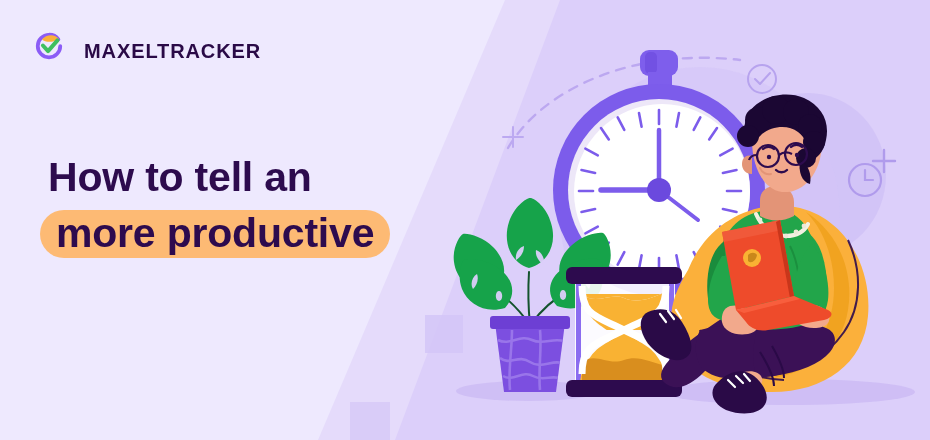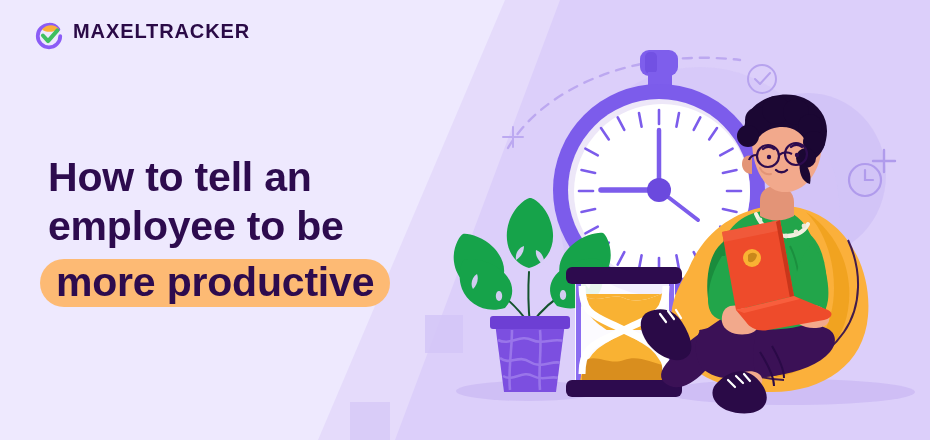--- a/index.html
+++ b/index.html
@@ -11,21 +11,21 @@
     overflow:hidden;
     background:#EEE9FE;
   }
 
   
   .bg-base{position:absolute;inset:0;background:#EEE9FE;}
   .bg-right{position:absolute;inset:0;}
   .bg-right svg{display:block;width:930px;height:440px;}
 
   
-  .logo{position:absolute;left:34px;top:21px;display:flex;align-items:flex-start;gap:9px;}
+  .logo{position:absolute;left:34px;top:31px;display:flex;align-items:flex-end;gap:20px;}
   .logo-mark{width:30px;height:30px;position:relative;flex:0 0 auto;}
   .logo-text{
     font-size:20px;font-weight:bold;letter-spacing:.9px;
     color:#2A0A47;line-height:1;white-space:nowrap;
   }
 
   
   .headline{
     position:absolute;left:48px;top:153px;width:330px;
     font-size:41px;font-weight:bold;line-height:49px;
@@ -328,17 +328,16 @@
         <path d="M16 4 a12 12 0 0 1 10 5" fill="none" stroke="#8B5CF6" stroke-width="4" stroke-linecap="round"></path>
         <path d="M8.5 9 C13 3 23 3 26.5 8.5 C22 12 12.5 13 8.5 9 Z" fill="#FBB03B"></path>
         <path d="M9.5 15.5 l5.5 6 l10 -11.5" fill="none" stroke="#3FBF5F" stroke-width="4.2" stroke-linecap="round" stroke-linejoin="round"></path>
       </svg>
     </span>
     <span class="logo-text">MAXELTRACKER</span>
   </div>
 
   <div class="headline">
     <span class="hl-line">How to tell an</span>
-    <span class="hl-line">employee to be</span>
     <span class="hl-line mark">more productive</span>
   </div>
 
 </div>
 
 </body></html>

